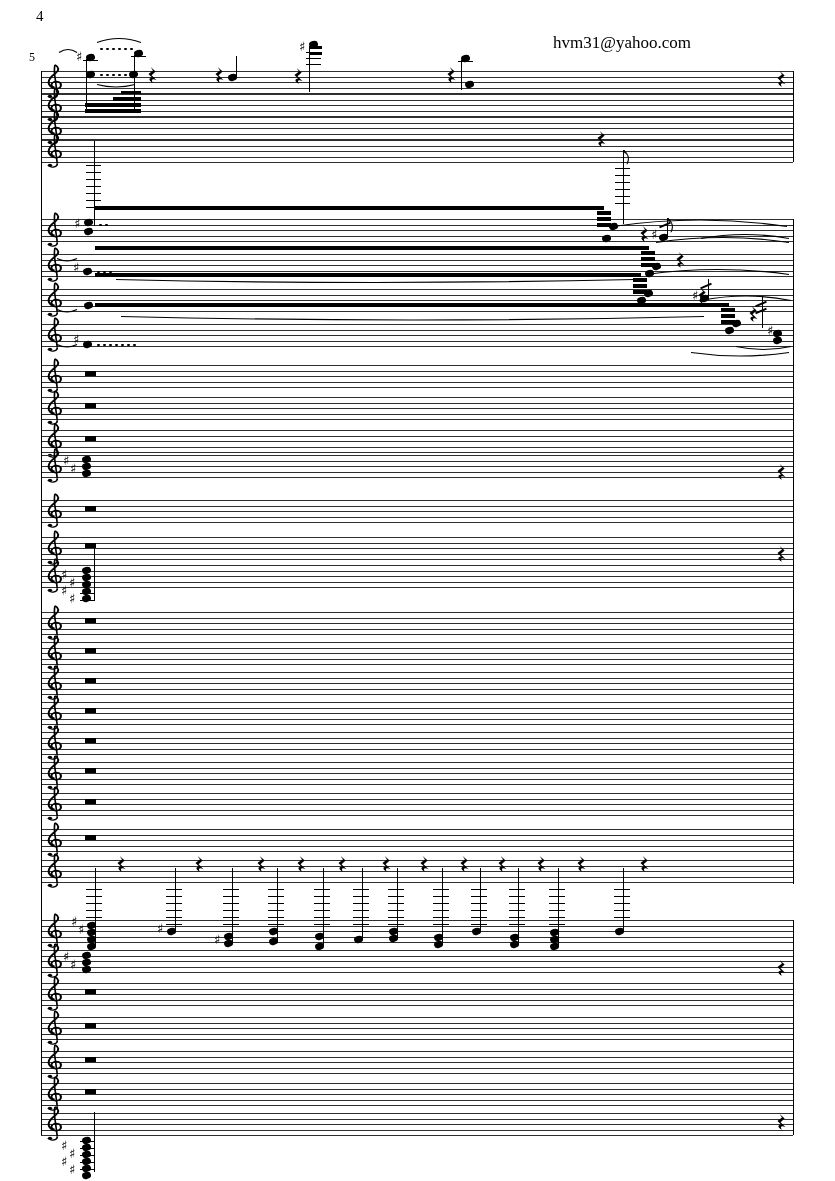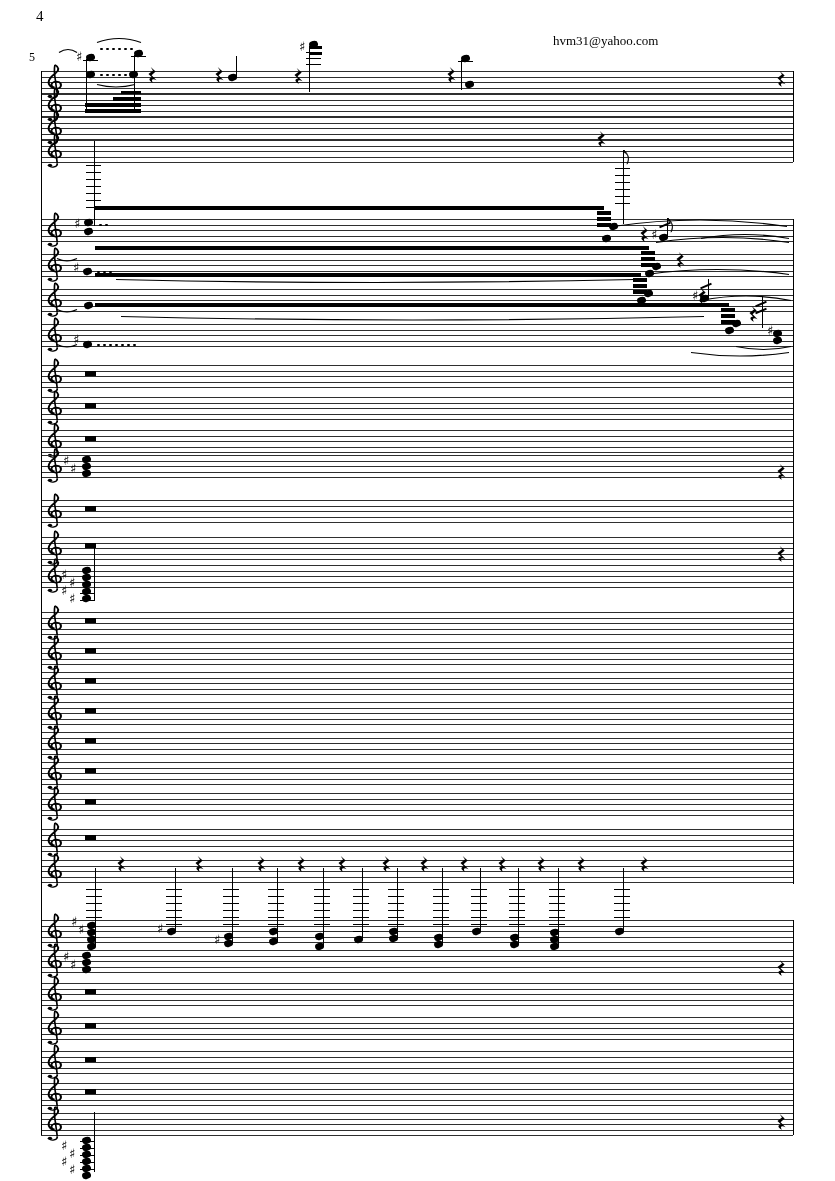--- a/index.html
+++ b/index.html
@@ -10,21 +10,21 @@
   .head{background:#000;border-radius:50%;}
   .sharp{font-family:"DejaVu Sans", sans-serif;line-height:1;}
   svg{display:block;}
 </style>
 </head>
 <body>
 
 <div id="page">
   <div class="abs txt" style="left:36px;top:8px;font-size:15px;">4</div>
   <div class="abs txt" style="left:29px;top:50px;font-size:12px;">5</div>
-  <div class="abs txt" style="left:553px;top:33px;font-size:13px;">hvm31@yahoo.com</div>
+  <div class="abs txt" style="left:553px;top:33px;font-size:17px;">hvm31@yahoo.com</div>
   <div id="score" class="abs" style="left:0;top:0;width:835px;height:1181px;">
       <div class="abs" style="left: 41px; top: 71px; width: 752px; height: 1px; background: rgb(47, 47, 47);"></div>
       <div class="abs" style="left: 41px; top: 76.5px; width: 752px; height: 1px; background: rgb(47, 47, 47);"></div>
       <div class="abs" style="left: 41px; top: 82px; width: 752px; height: 1px; background: rgb(47, 47, 47);"></div>
       <div class="abs" style="left: 41px; top: 87.5px; width: 752px; height: 1px; background: rgb(47, 47, 47);"></div>
       <div class="abs" style="left: 41px; top: 93px; width: 752px; height: 1px; background: rgb(47, 47, 47);"></div>
       <div class="abs" style="left: 43px; top: 63px;">
         <svg width="22" height="38" viewBox="0 0 24 60" preserveAspectRatio="none">
           <use href="#gclef"></use>
         </svg>

